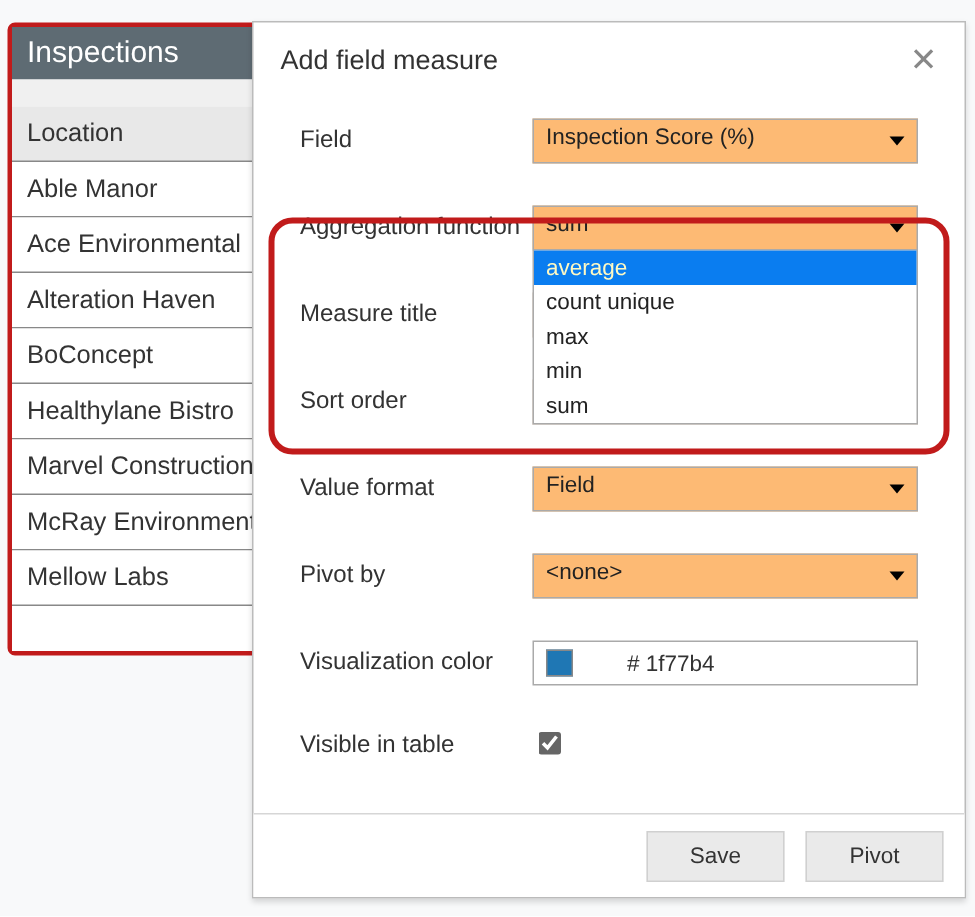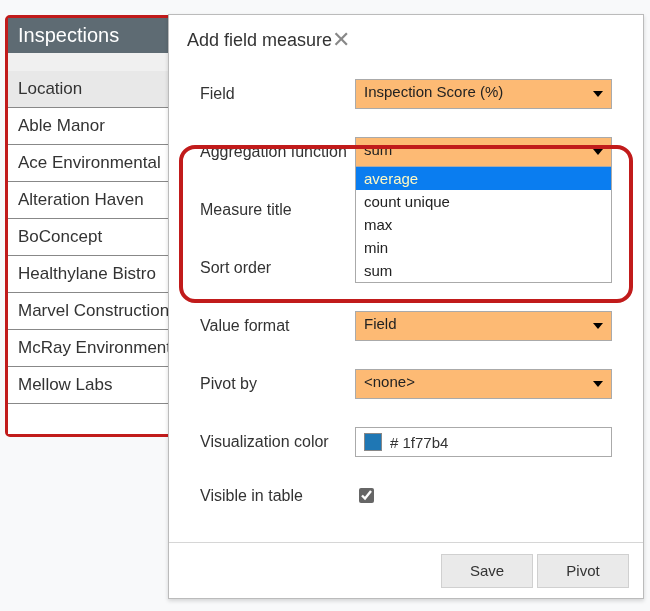--- a/index.html
+++ b/index.html
@@ -54,20 +54,21 @@
     position: absolute;
     top: 14px; left: 168px;
     width: 476px;
     height: 585px;
     background: #fff;
     border: 1px solid #bbb;
     box-shadow: 0 2px 4px rgba(0,0,0,0.15);
   }
   .modal-title-row {
     display: flex;
+    justify-content: space-between;
     align-items: center;
     padding: 14px 18px 10px 18px;
   }
   .modal-title { font-size: 18px; color: #333; }
   .close-x {
     font-size: 22px;
     color: #888;
     cursor: pointer;
     line-height: 1;
   }
@@ -120,20 +121,21 @@
     font-size: 15px;
     vertical-align: middle;
   }
   .color-box {
     width: 100%;
     border: 1px solid #aaa;
     height: 30px;
     display: flex;
     align-items: center;
     padding: 0 8px;
+    gap: 28px;
   }
   .checkbox {
     width: 15px; height: 15px;
     accent-color: #666;
   }
   
   .highlight-box {
     position: absolute;
     top: 130px; left: 10px;
     width: 454px;
@@ -165,21 +167,21 @@
   .modal-footer {
     position: absolute;
     bottom: 0; left: 0; right: 0;
     height: 56px;
     border-top: 1px solid #d6d6d6;
     background: #fff;
     display: flex;
     align-items: center;
     justify-content: flex-end;
     padding: 12px 14px;
-    gap: 4px;
+    gap: 14px;
   }
   .btn {
     width: 92px;
     height: 34px;
     background: #eaeaea;
     border: 1px solid #d0d0d0;
     font-size: 15px;
     color: #333;
     cursor: pointer;
   }

